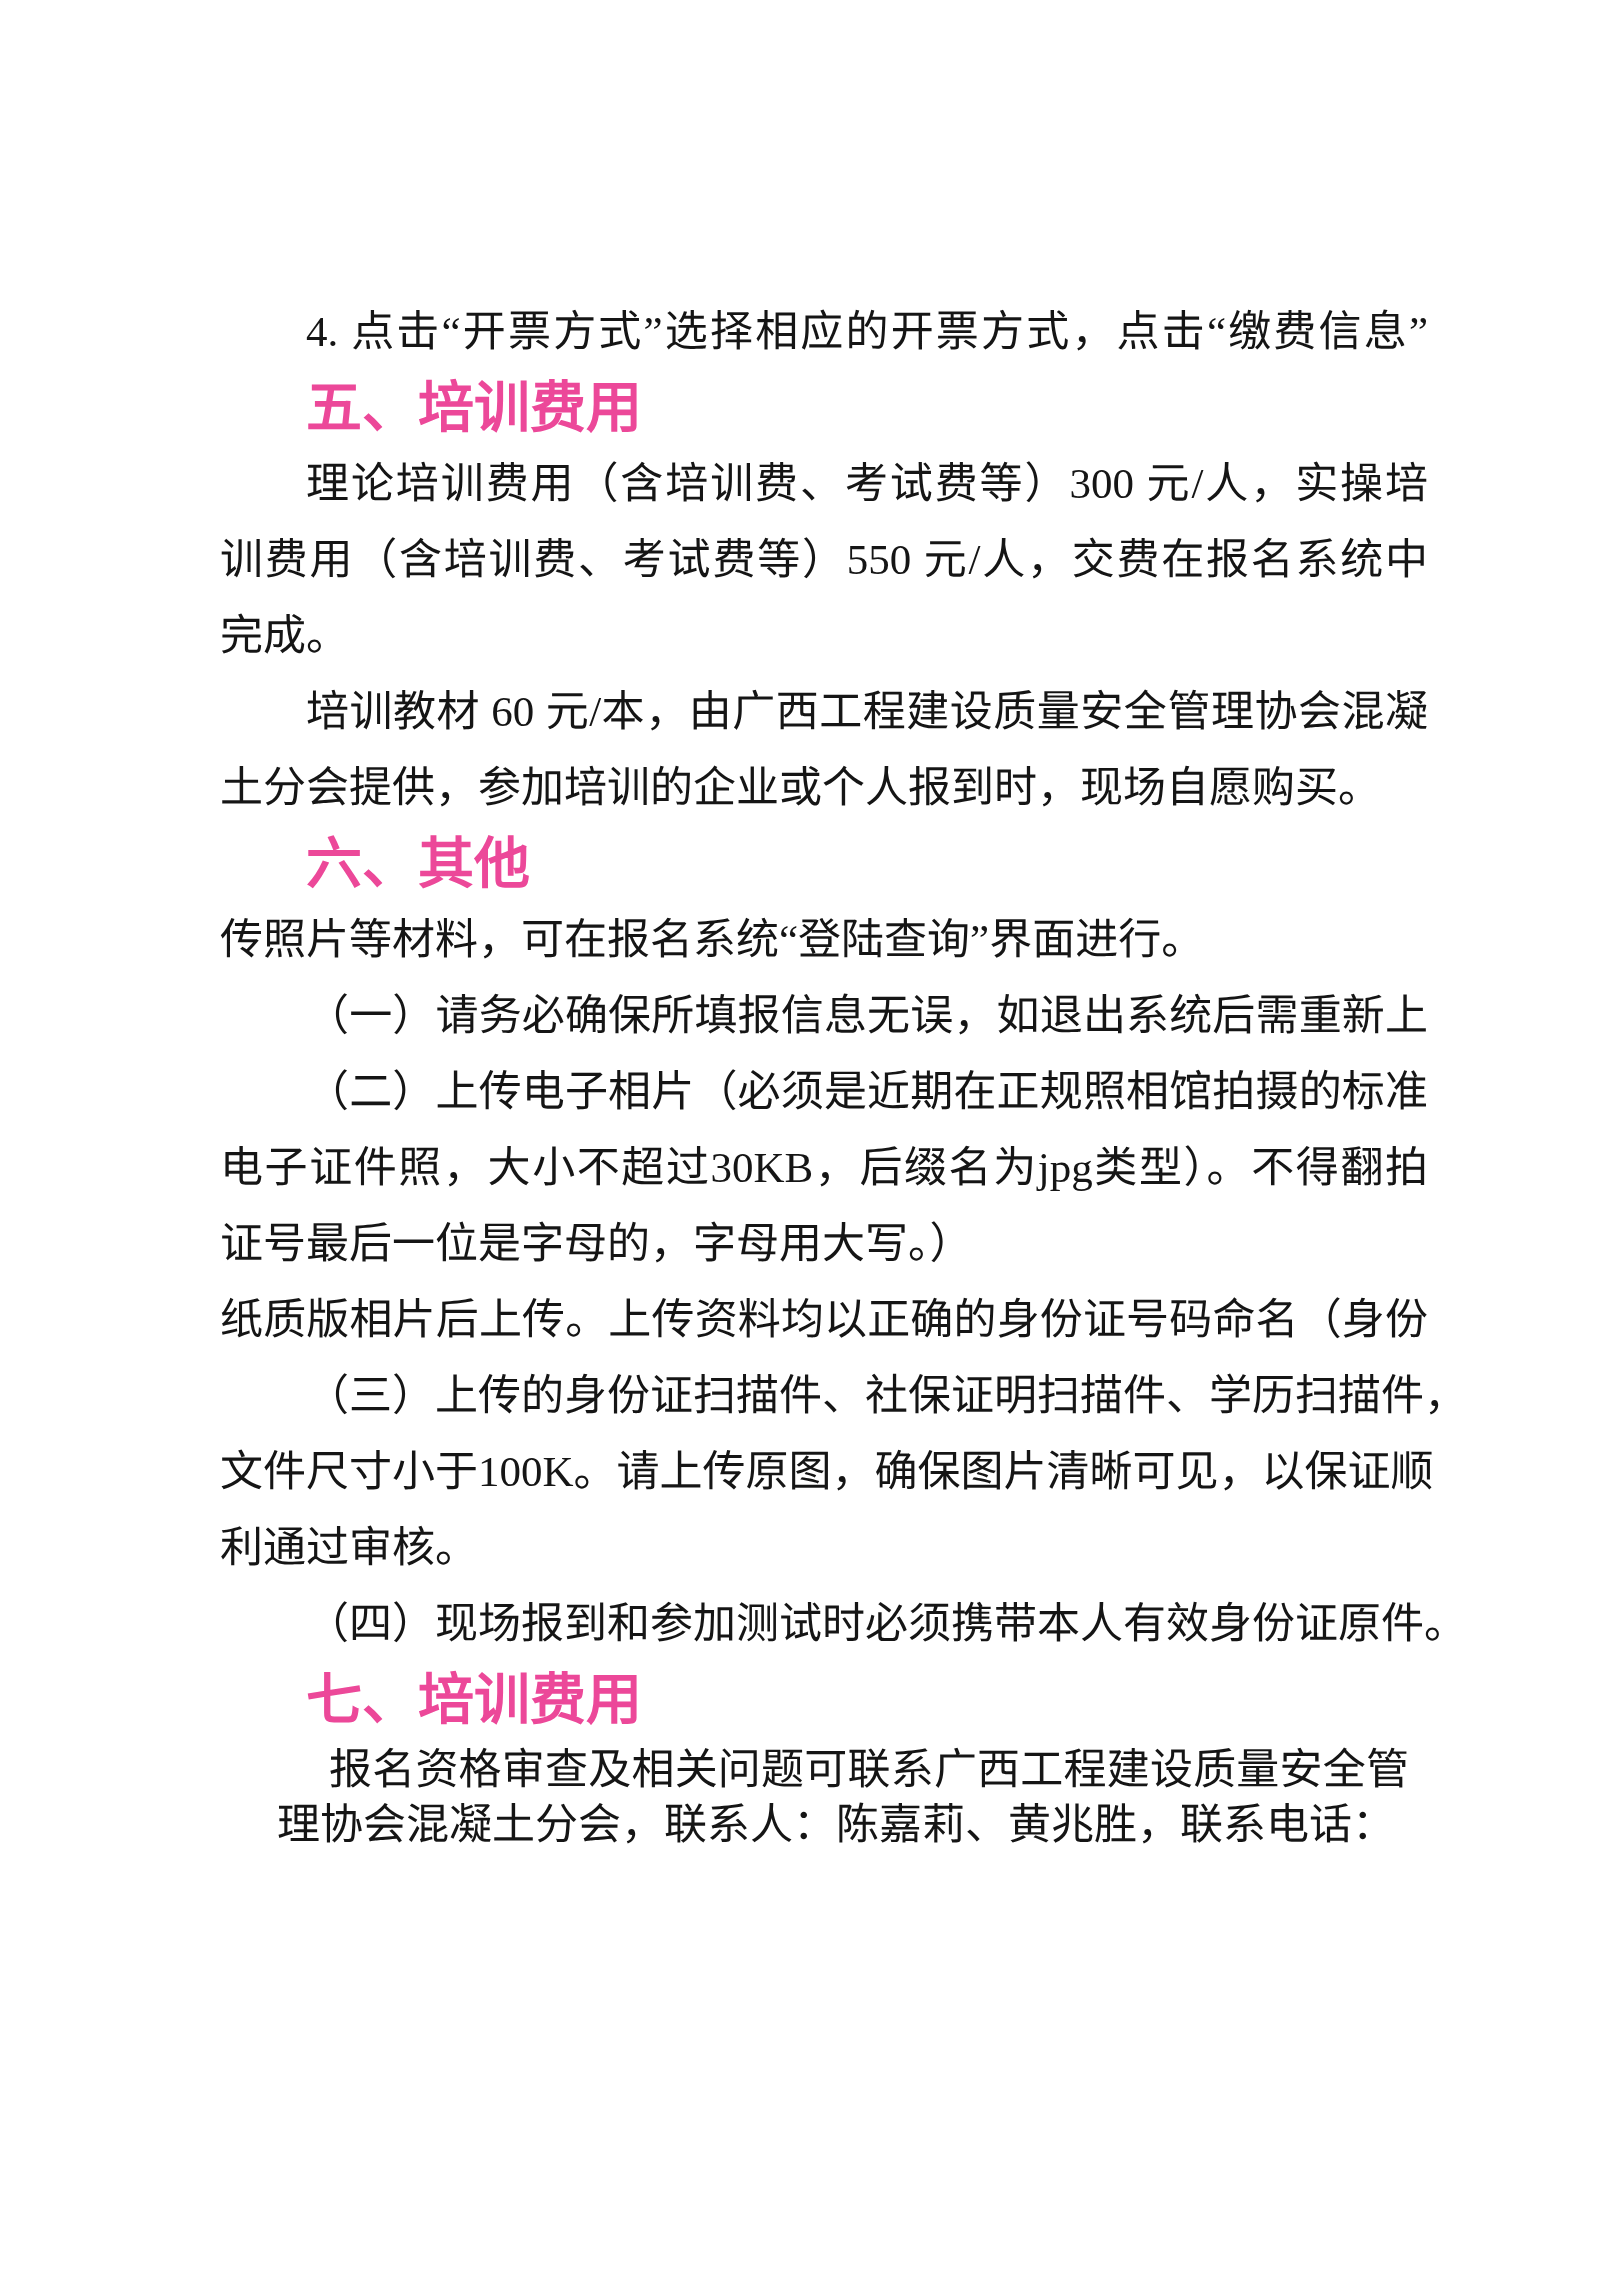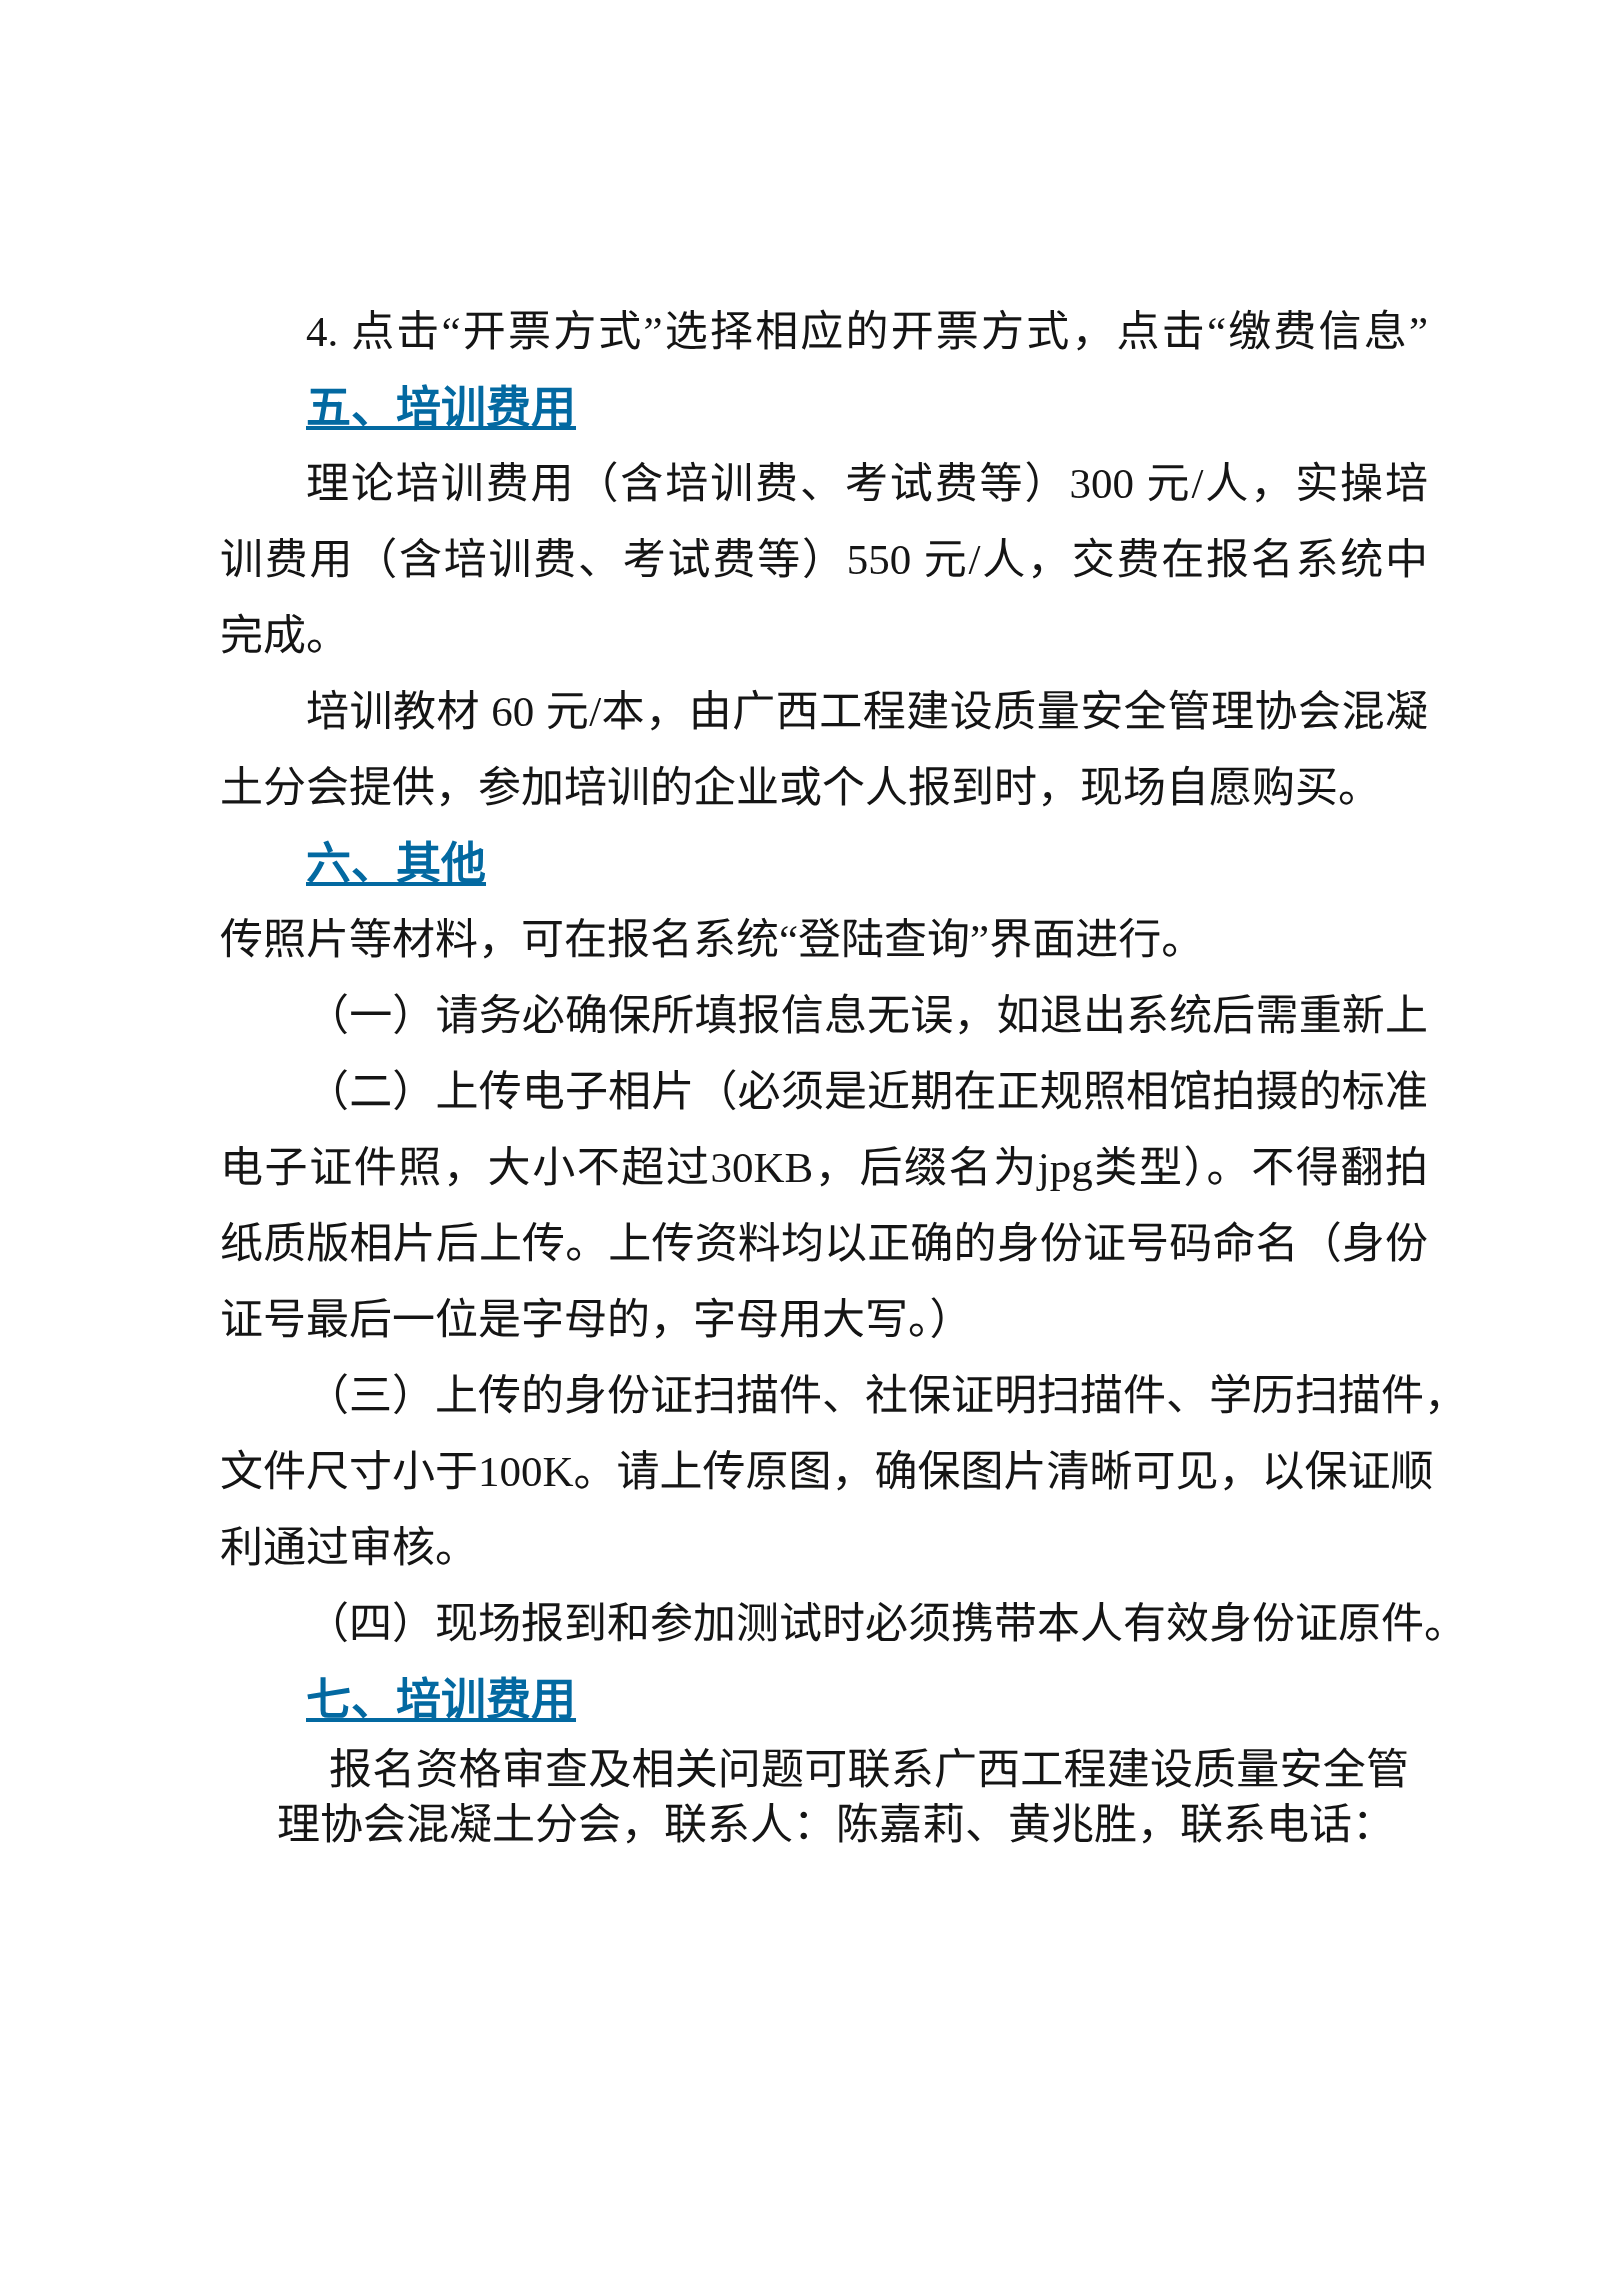--- a/index.html
+++ b/index.html
@@ -34,27 +34,26 @@
   .line.end {
     text-align-last: left;
     -moz-text-align-last: left;
   }
   .line.indent {
     padding-left: 86px;
   }
   .heading {
     margin: 0;
     padding-left: 86px;
-    font-size: 45px;
+    font-size: 56px;
     line-height: 76px;
     font-weight: bold;
     font-family: "Liberation Sans", "DejaVu Sans", sans-serif;
-    color: #0369a1;
+    color: #ec4899;
     white-space: pre;
-    text-decoration: underline;
   }
   .para {
     margin: 0;
   }
   .contact {
     margin: 3.9px 0 0 57px;
     width: 1132px;
   }
   .contact .line {
     line-height: 55px;
@@ -89,22 +88,22 @@
     <h2 class="heading">六、其他</h2>
 
     <div class="para">
       <div class="line end">传照片等材料，可在报名系统“登陆查询”界面进行。</div>
       <div class="line indent">（一）请务必确保所填报信息无误，如退出系统后需重新上</div>
     </div>
 
     <div class="para">
       <div class="line indent">（二）上传电子相片（必须是近期在正规照相馆拍摄的标准</div>
       <div class="line">电子证件照，大小不超过30KB，后缀名为jpg类型）。不得翻拍</div>
+      <div class="line end">证号最后一位是字母的，字母用大写。）</div>
       <div class="line">纸质版相片后上传。上传资料均以正确的身份证号码命名（身份</div>
-      <div class="line end">证号最后一位是字母的，字母用大写。）</div>
     </div>
 
     <div class="para">
       <div class="line indent">（三）上传的身份证扫描件、社保证明扫描件、学历扫描件，</div>
       <div class="line">文件尺寸小于100K。请上传原图，确保图片清晰可见，以保证顺</div>
       <div class="line end">利通过审核。</div>
     </div>
 
     <div class="para">
       <div class="line indent end">（四）现场报到和参加测试时必须携带本人有效身份证原件。</div>

